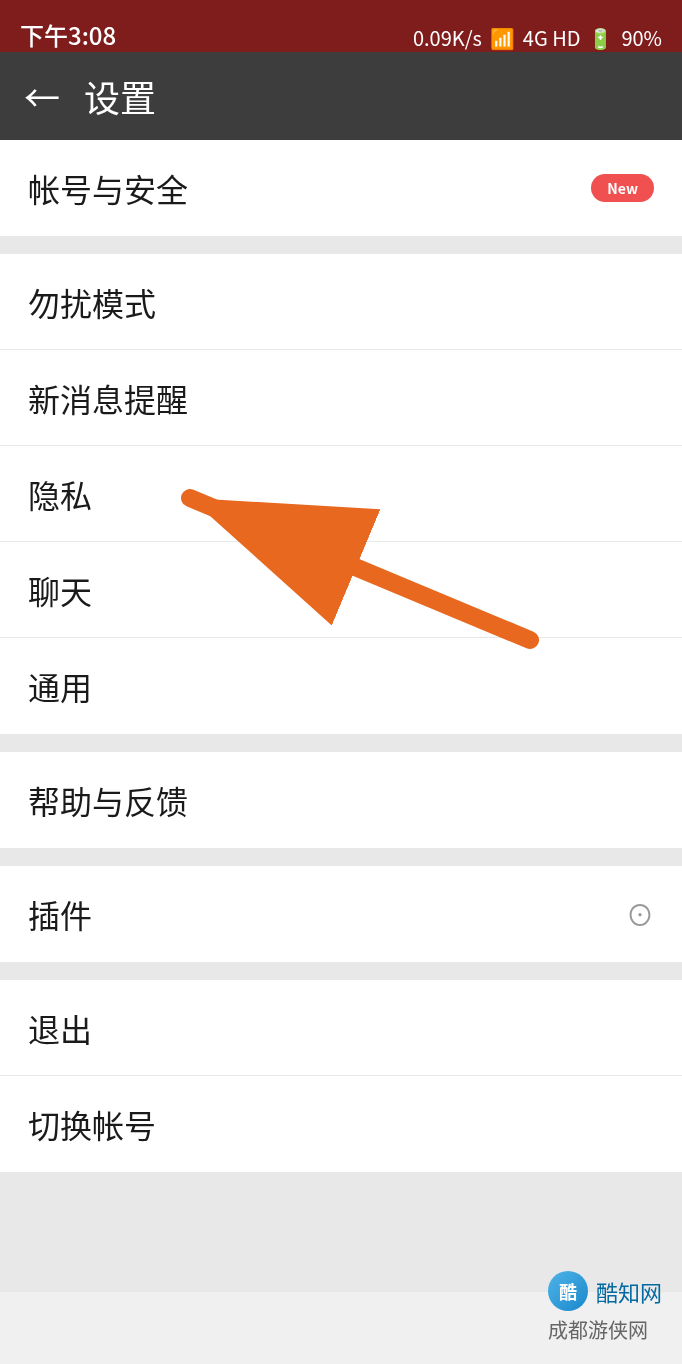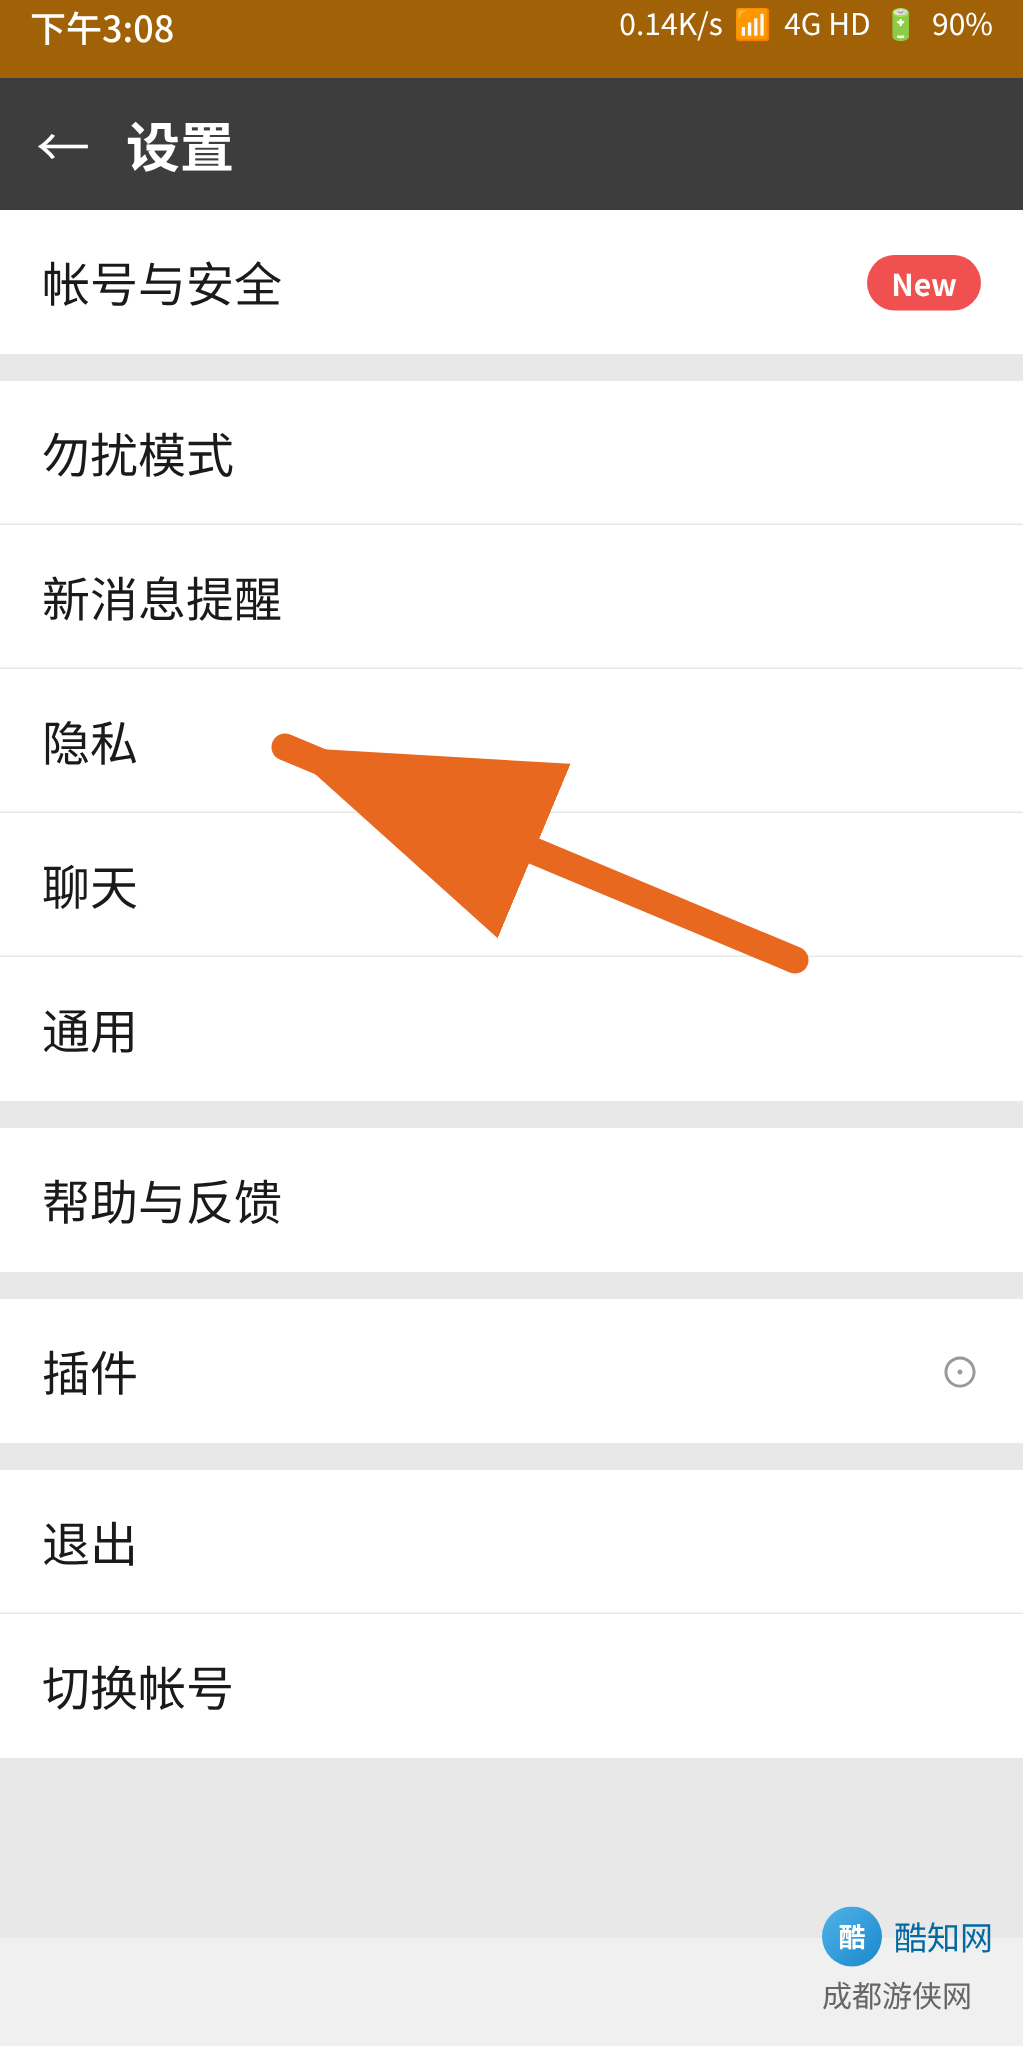--- a/index.html
+++ b/index.html
@@ -7,24 +7,24 @@
     body {
       width: 682px;
       min-height: 1364px;
       background: #f0f0f0;
       font-family: 'PingFang SC', 'Noto Sans CJK SC', 'Microsoft YaHei', sans-serif;
       position: relative;
     }
 
     
     .status-bar {
-      background: #a16207;
+      background: #7f1d1d;
       height: 52px;
       display: flex;
-      align-items: flex-start;
+      align-items: flex-end;
       justify-content: space-between;
       padding: 0 20px;
       color: white;
       font-size: 24px;
     }
     .status-bar-left { font-size: 24px; font-weight: 500; }
     .status-bar-right {
       display: flex;
       align-items: center;
       gap: 8px;
@@ -42,21 +42,21 @@
     }
     .toolbar-back {
       color: white;
       font-size: 36px;
       cursor: pointer;
       line-height: 1;
     }
     .toolbar-title {
       color: white;
       font-size: 36px;
-      font-weight: 700;
+      font-weight: 400;
     }
 
     
     .section-gap {
       background: #e8e8e8;
       height: 18px;
     }
 
     
     .menu-group {
@@ -76,21 +76,21 @@
       border-bottom: none;
     }
     .menu-item-label {
       font-size: 32px;
       color: #1a1a1a;
       flex: 1;
     }
     .menu-item-badge {
       background: #f05050;
       color: white;
-      font-size: 20px;
+      font-size: 14px;
       font-weight: bold;
       padding: 4px 16px;
       border-radius: 20px;
       margin-left: 16px;
     }
     .menu-item-icon {
       color: #999;
       font-size: 28px;
       margin-left: 10px;
     }
@@ -113,21 +113,21 @@
       right: 20px;
       text-align: right;
     }
   </style>
 </head>
 <body>
 
 <div class="status-bar">
   <span class="status-bar-left">下午3:08</span>
   <div class="status-bar-right">
-    <span>0.14K/s</span>
+    <span>0.09K/s</span>
     <span>📶</span>
     <span>4G HD</span>
     <span>🔋</span>
     <span>90%</span>
   </div>
 </div>
 
 <div class="toolbar">
   <span class="toolbar-back">←</span>
   <span class="toolbar-title">设置</span>

